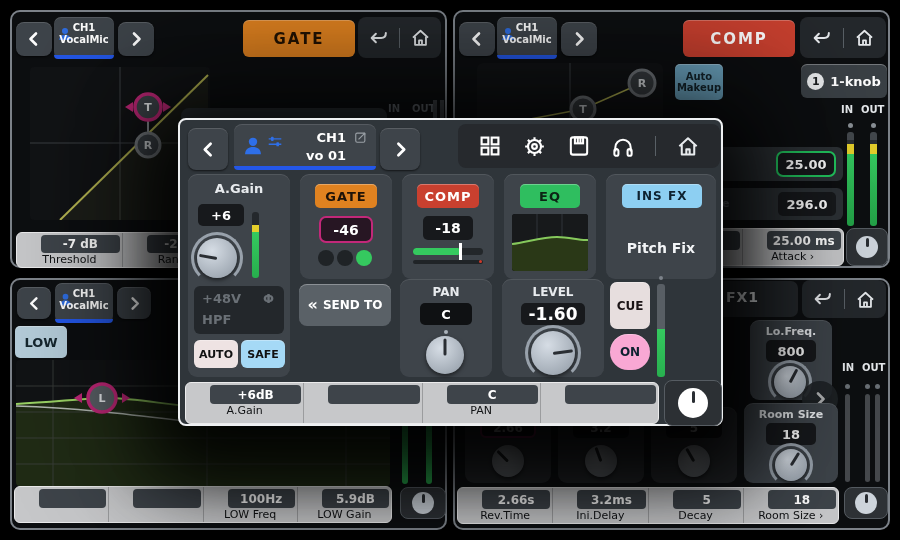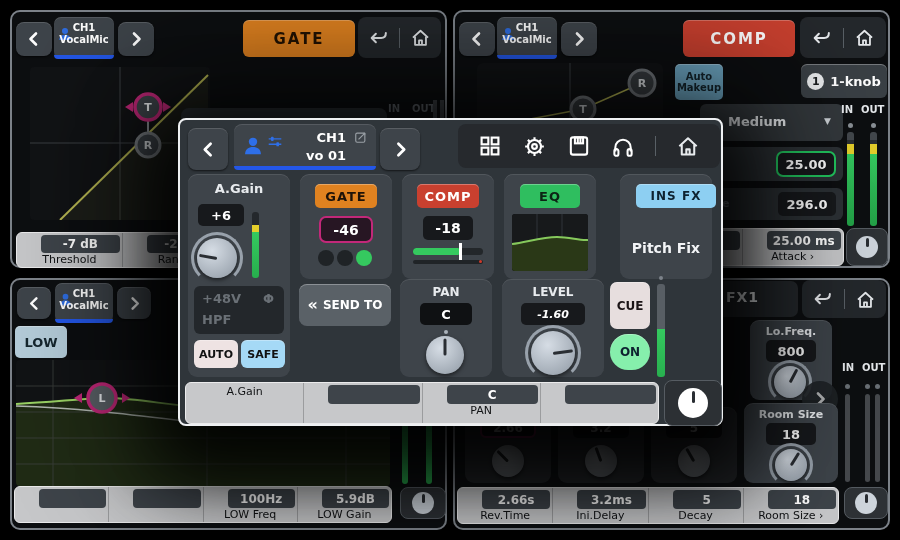--- a/index.html
+++ b/index.html
@@ -234,24 +234,20 @@
       </g>
     </svg>
     <div class="pill" style="left:222px;top:54px;width:48px;height:36px;background:#6ea7c3;color:#15262e;font-size:10px;line-height:11px;flex-direction:column;">
       <span>Auto</span>
       <span>Makeup</span>
     </div>
     <div class="pill" style="left:348px;top:54px;width:86px;height:34px;background:#3a4045;color:#fff;font-size:13px;gap:6px;border-radius:6px;">
       <span class="circ" style="width:17px;height:17px;background:#e8eaec;color:#1b1e21;font-size:11px;display:flex;align-items:center;justify-content:center;">1</span>
       <span>1-knob</span>
     </div>
-    <div style="position:absolute;left:247px;top:94px;width:143px;height:37px;background:#33383c;border-radius:6px;">
-      <span class="lbl" style="left:28px;top:10px;font-size:13px;color:#e8ebee;">Medium</span>
-      <span class="lbl" style="right:12px;top:12px;font-size:9px;color:#c9ced3;">▼</span>
-    </div>
     <div style="position:absolute;left:247px;top:137px;width:143px;height:34px;background:#2c3135;border-radius:6px;">
       <div class="vbox" style="left:76px;top:4px;width:60px;height:26px;font-size:13px;border:2px solid #22c55e;border-radius:7px;">25.00</div>
     </div>
     <div style="position:absolute;left:247px;top:178px;width:143px;height:32px;background:#2c3135;border-radius:6px;">
       <span class="lbl" style="left:22px;top:9px;font-size:11px;color:#7c828a;">e</span>
       <div class="vbox" style="left:78px;top:4px;width:58px;height:24px;font-size:13px;">296.0</div>
     </div>
     <div class="lbl" style="left:388px;top:94px;font-size:10px;">IN</div>
     <div class="lbl" style="left:408px;top:94px;font-size:10px;">OUT</div>
     <div class="dot" style="left:395px;top:113px;width:5px;height:5px;"></div>
@@ -503,54 +499,55 @@
       <div class="pill" style="left:16px;top:10px;width:60px;height:24px;background:#2fbe5f;color:#0c2414;font-size:13px;letter-spacing:1px;">EQ</div>
       <svg class="graph" style="left:8px;top:40px;border-radius:3px;" width="76" height="57" viewBox="0 0 76 57">
         <rect x="0" y="0" width="76" height="57" fill="#17191b"></rect>
         <line x1="25" y1="0" x2="25" y2="57" stroke="#30353a"></line>
           <line x1="50" y1="0" x2="50" y2="57" stroke="#30353a"></line>
         <path d="M0,30 C15,28 30,23 45,23 C58,23 68,27 76,26 L76,57 L0,57 Z" fill="#2a3817"></path>
         <path d="M0,30 C15,28 30,23 45,23 C58,23 68,27 76,26" fill="none" stroke="#86c95c" stroke-width="2"></path>
       </svg>
     </div>
 
-    <div class="card" style="left:440px;top:54px;width:92px;height:105px;">
+    <div class="card" style="left:426px;top:54px;width:110px;height:105px;">
       <div class="pill" style="left:16px;top:10px;width:80px;height:24px;background:#8dcff2;color:#0e2230;font-size:12px;letter-spacing:1px;">INS FX</div>
       <div class="lbl" style="left:0;right:0;top:66px;text-align:center;font-size:14px;color:#f2f4f6;">Pitch Fix</div>
     </div>
 
     <div class="pill" style="left:119px;top:164px;width:92px;height:42px;background:#5a6167;color:#fff;font-size:12px;border-radius:8px;gap:5px;">
       <span style="font-size:16px;line-height:12px;">«</span>
       <span>SEND TO</span>
     </div>
 
     <div class="card" style="left:220px;top:159px;width:92px;height:98px;">
       <div class="lbl" style="left:0;right:0;top:6px;text-align:center;font-size:12px;">PAN</div>
       <div class="vbox" style="left:20px;top:24px;width:52px;height:22px;font-size:13px;background:#0f1113;">C</div>
       <span class="dot" style="left:44px;top:51px;width:4px;height:4px;background:#aab2ba;"></span>
       <span class="knob" style="left:26px;top:57px;width:38px;height:38px;--a:-90deg;">
           <i></i>
         </span>
     </div>
 
     <div class="card" style="left:322px;top:159px;width:102px;height:98px;">
       <div class="lbl" style="left:0;right:0;top:6px;text-align:center;font-size:12px;">LEVEL</div>
-      <div class="vbox" style="left:19px;top:24px;width:64px;height:22px;font-size:11px;font-style:italic;">-1.60</div>
+      <div class="vbox" style="left:19px;top:24px;width:64px;height:22px;font-size:17px;">-1.60</div>
       <span class="knob arc" style="left:29px;top:52px;width:44px;height:44px;--a:-8deg;">
           <i></i>
         </span>
     </div>
 
     <div class="pill" style="left:430px;top:162px;width:40px;height:47px;background:#e7dede;color:#1b1416;font-size:12px;border-radius:7px;">CUE</div>
-    <div class="pill" style="left:430px;top:214px;width:40px;height:36px;background:#86efac;color:#0e2230;font-size:12px;border-radius:18px;">ON</div>
+    <div class="pill" style="left:430px;top:214px;width:40px;height:36px;background:#f9a8d4;color:#0e2230;font-size:12px;border-radius:18px;">ON</div>
     <span class="dot" style="left:479px;top:156px;width:4px;height:4px;background:#7c828a;"></span>
     <div class="meter m-half" style="left:477px;top:164px;width:8px;height:93px;"></div>
 
     <div class="fbar" style="left:5px;top:262px;width:474px;height:42px;">
       <div class="fseg">
+          <b>+6dB</b>
           <span>A.Gain</span>
         </div>
       <div class="fseg">
           <b></b>
           <span></span>
         </div>
       <div class="fseg">
           <b>C</b>
           <span>PAN</span>
         </div>

